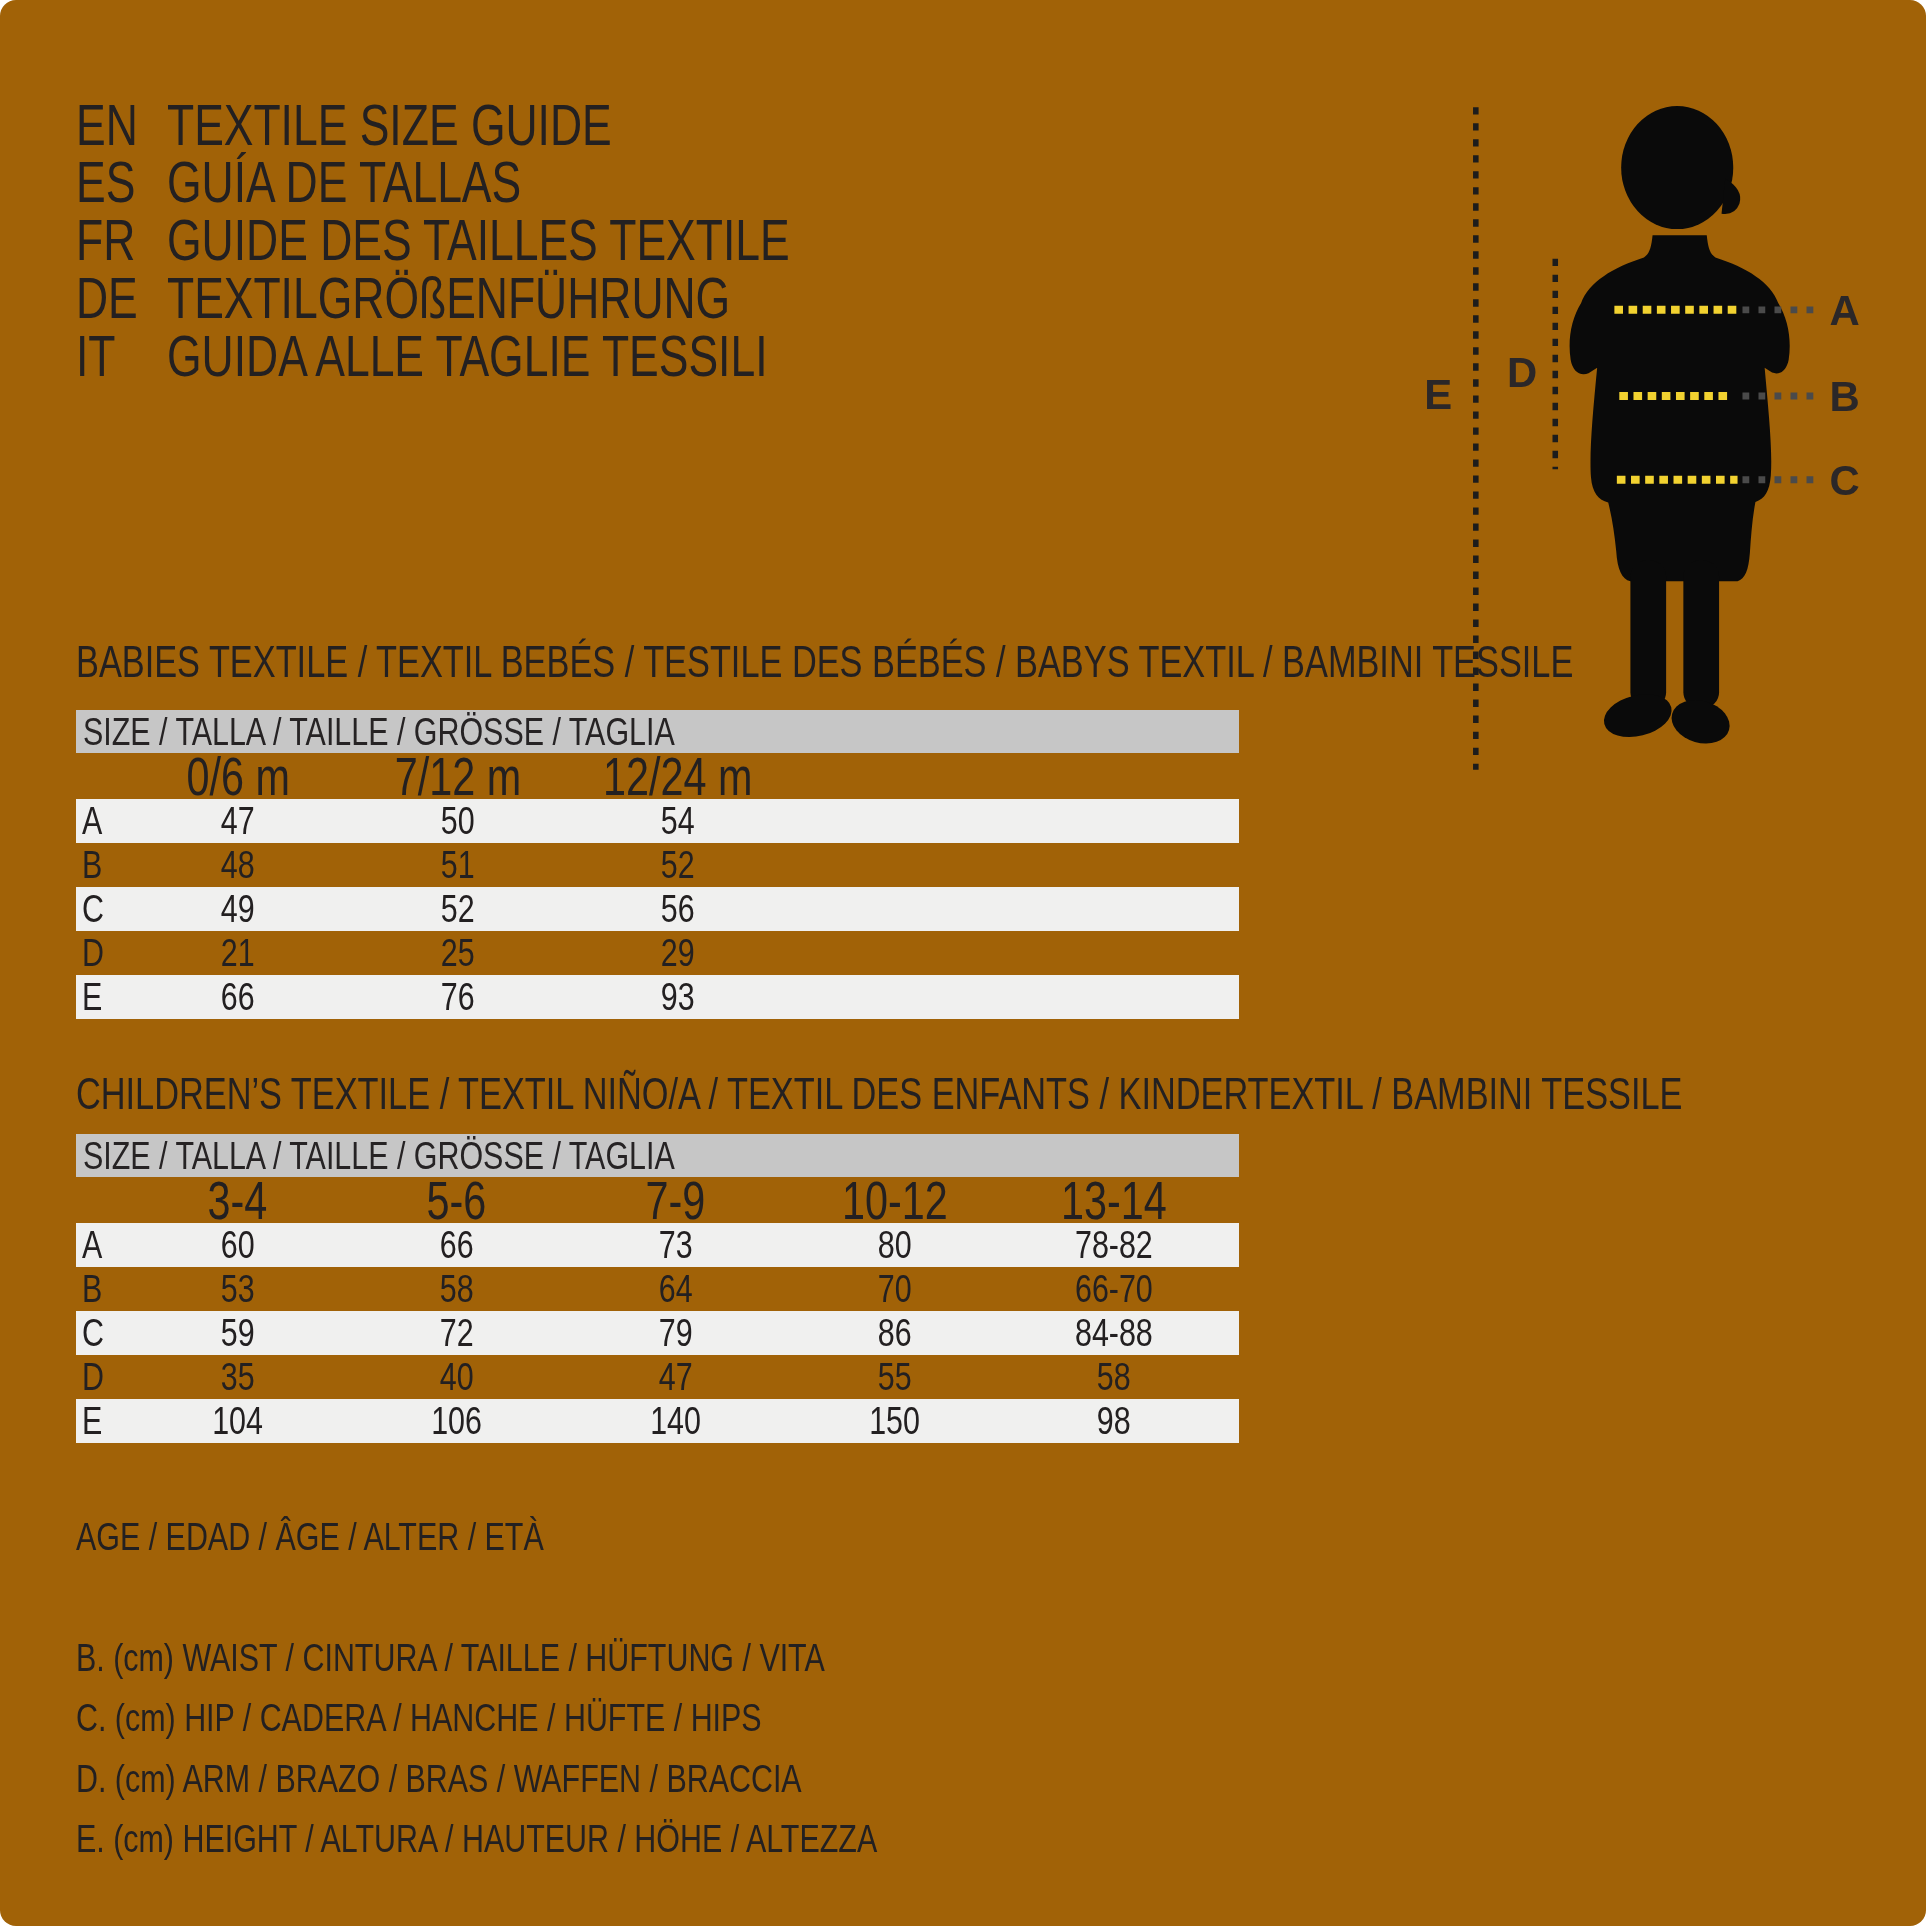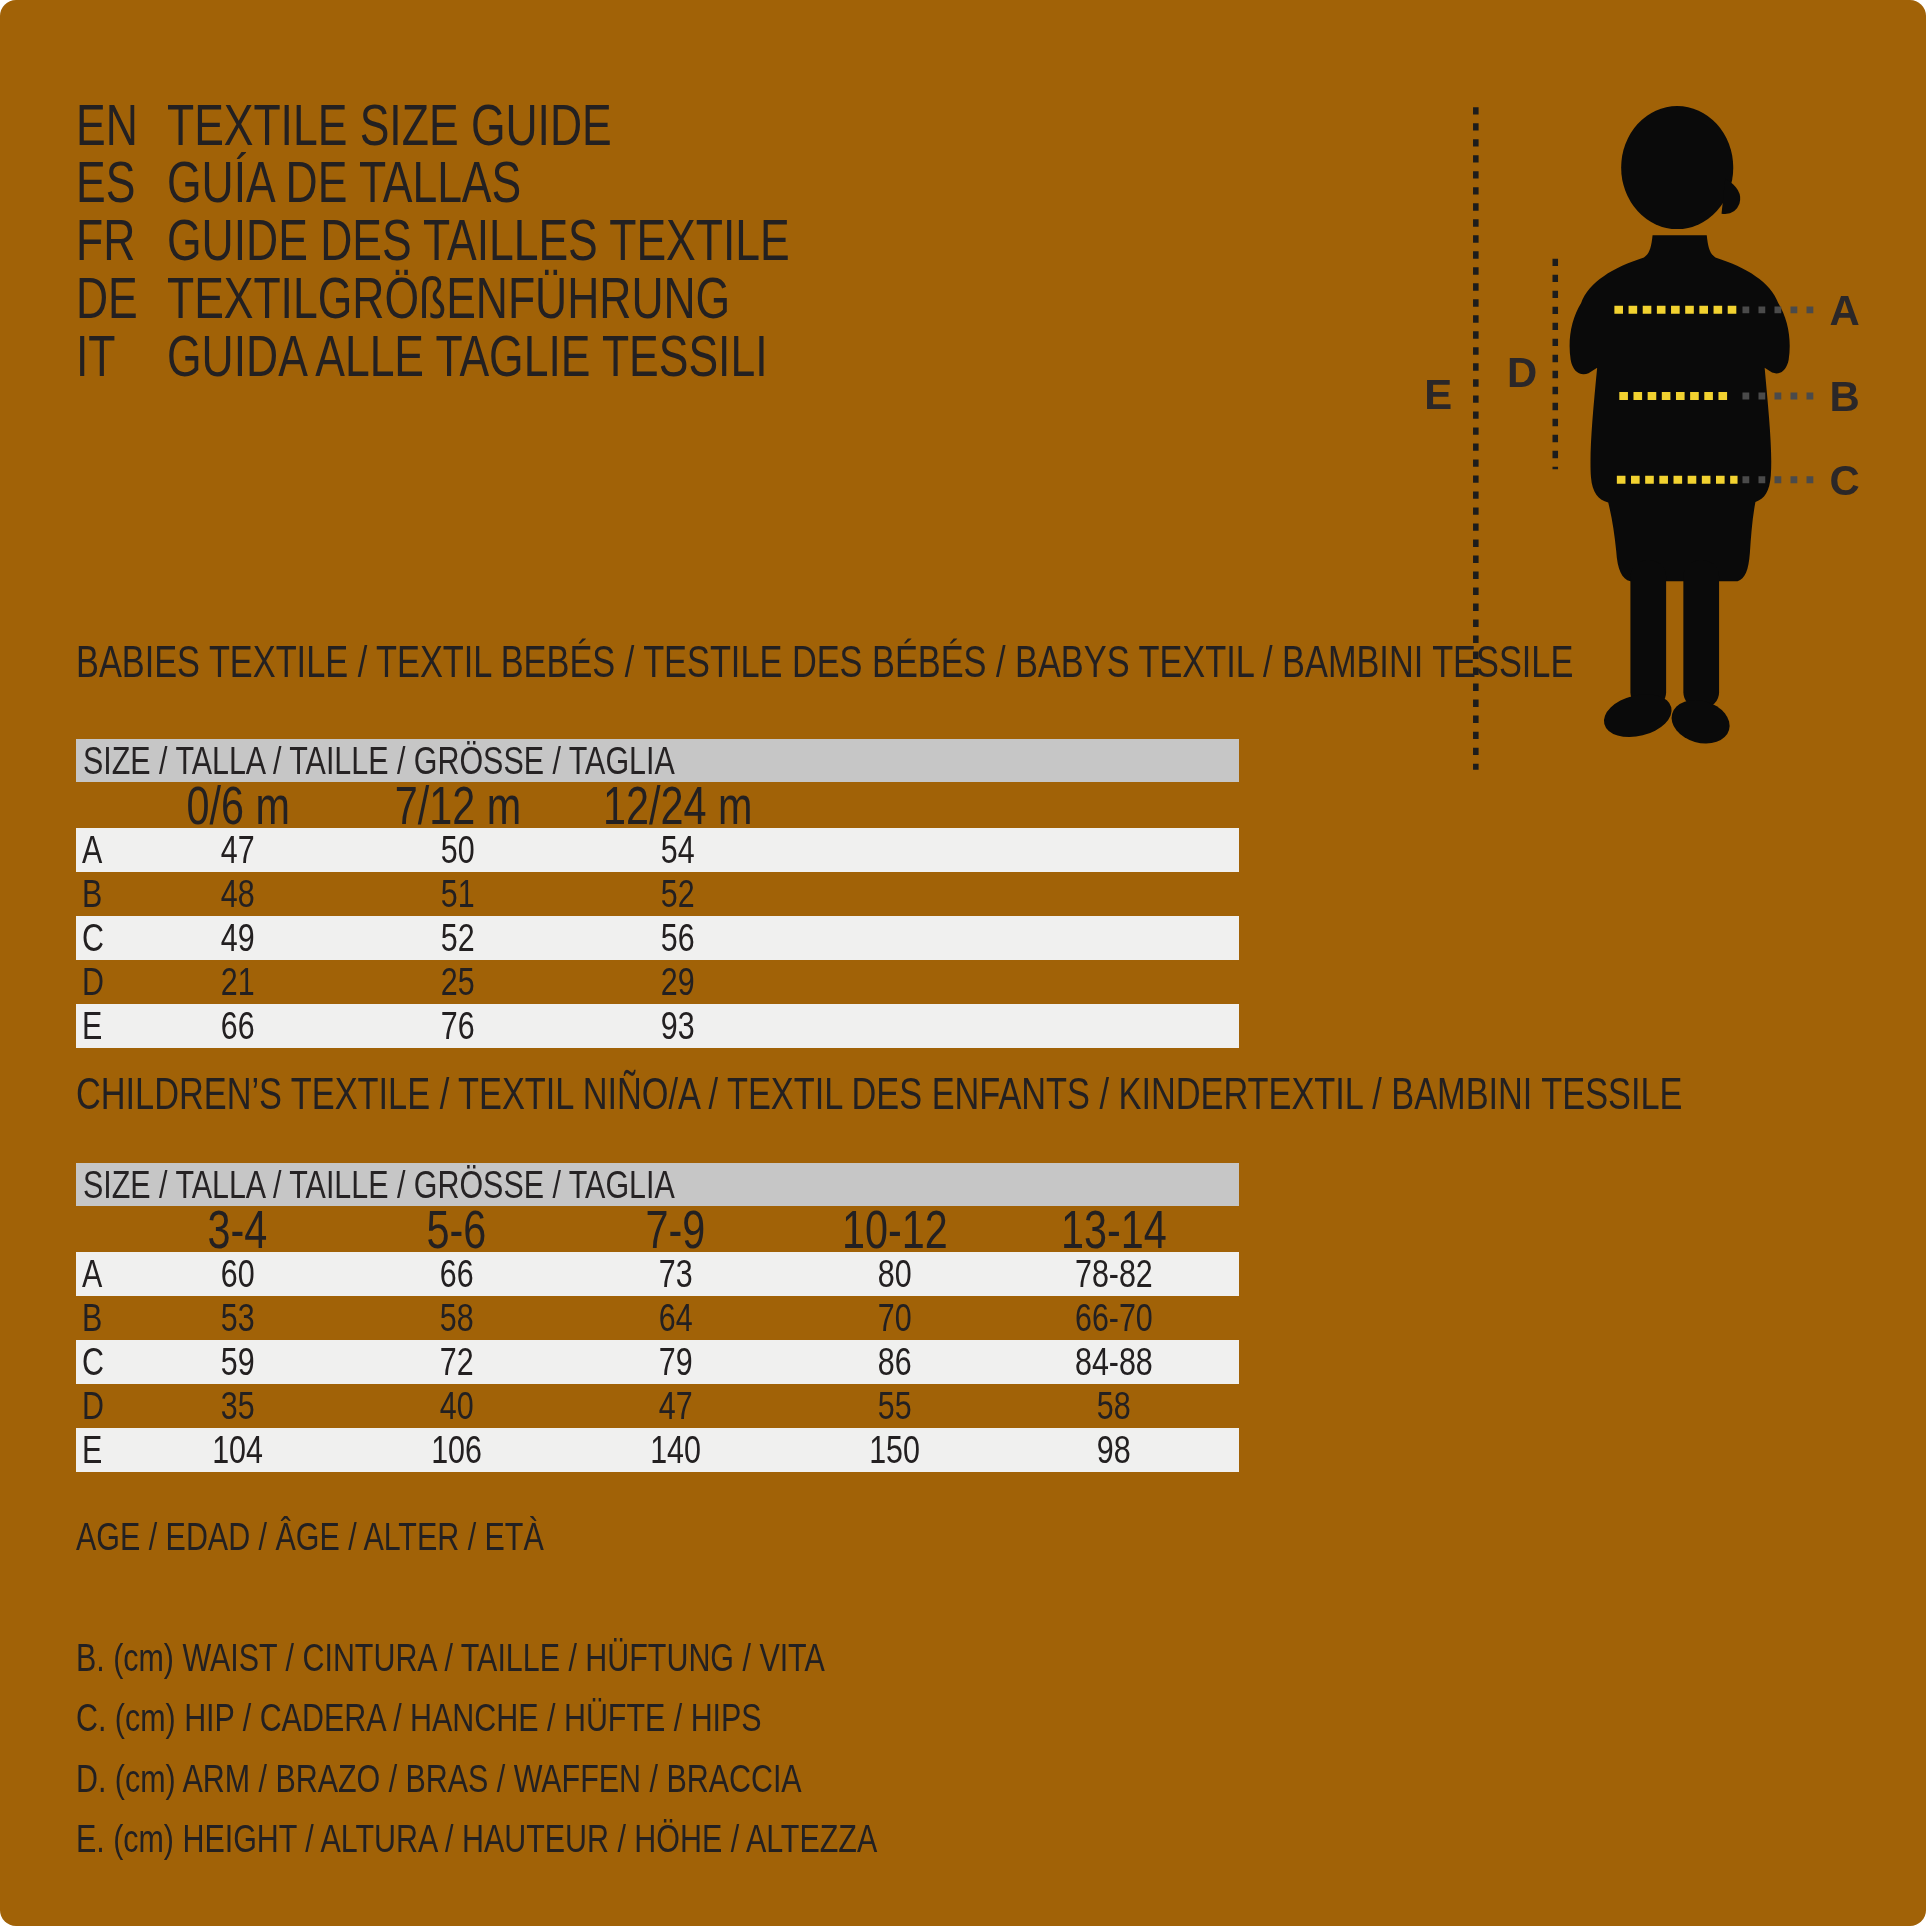--- a/index.html
+++ b/index.html
@@ -12,21 +12,21 @@
 
   
   .lang-row{position:absolute;left:76px;height:58px;display:flex;align-items:center;font-size:57px;}
   .lang-code{width:91px;flex:0 0 91px;}
 
   
   .section-title{position:absolute;left:76px;height:58px;display:flex;align-items:center;font-size:44px;}
 
   
   .size-table{position:absolute;left:76px;width:1163px;}
-  .size-bar{height:43px;background:#c6c6c6;display:flex;align-items:center;padding-left:7.4px;box-sizing:border-box;font-size:39px;color:#262324;margin-top:29px;}
+  .size-bar{height:43px;background:#c6c6c6;display:flex;align-items:center;padding-left:7.4px;box-sizing:border-box;font-size:39px;color:#262324;}
   .col-row{height:46px;display:flex;align-items:center;font-size:53px;}
   .data-row{height:44px;display:flex;align-items:center;font-size:39px;}
   .data-row.striped{background:#f0f0ef;}
   .cell-label{flex:0 0 52px;width:52px;padding-left:6.2px;box-sizing:border-box;text-align:left;}
   .cell-b{flex:0 0 220px;width:220px;text-align:center;}
   .cell-c{flex:0 0 219px;width:219px;text-align:center;}
 
   
   .legend-row{position:absolute;left:76px;height:58px;display:flex;align-items:flex-start;font-size:39px;}
 

